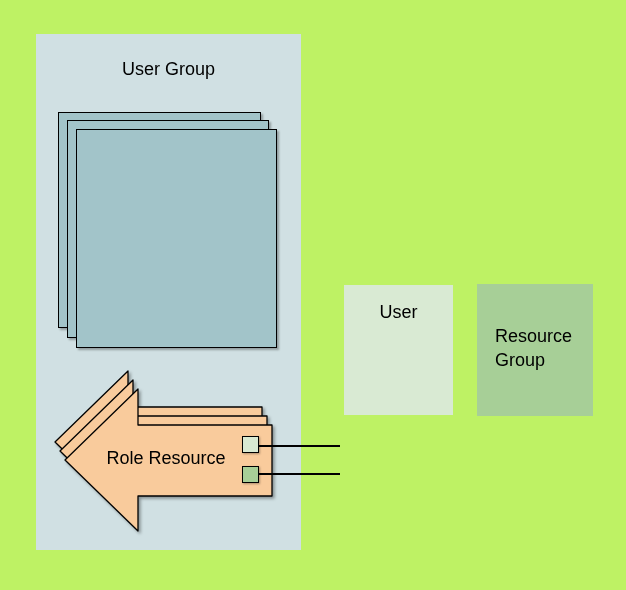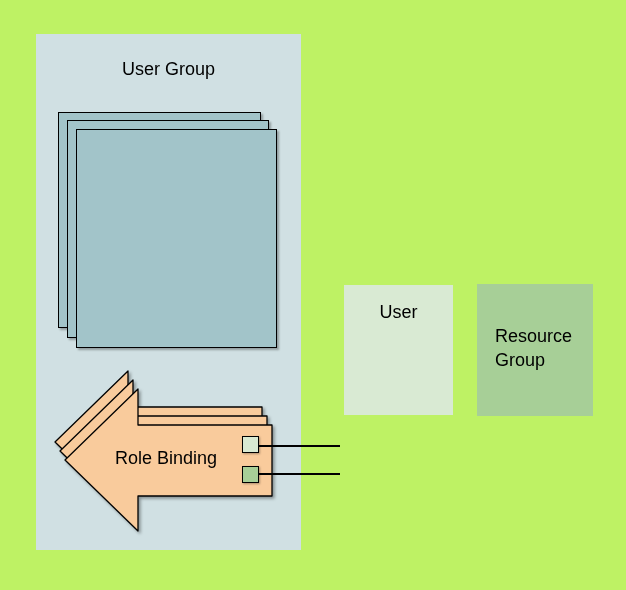--- a/index.html
+++ b/index.html
@@ -105,21 +105,21 @@
       <polygon class="arrow-poly" points="60,451 133,380 133,416 267,416 267,487 133,487 133,522"></polygon>
       <polygon class="arrow-poly" points="65,460 138,389 138,425 272,425 272,496 138,496 138,531"></polygon>
     </g>
     <line class="connector-line" x1="257" y1="446" x2="340" y2="446"></line>
     <line class="connector-line" x1="257" y1="474" x2="340" y2="474"></line>
   </svg>
 
   <div class="abs port-square port-role"></div>
   <div class="abs port-square port-resource"></div>
 
-  <div class="abs diagram-label role-binding-label">Role Binding</div>
+  <div class="abs diagram-label role-binding-label">Role Resource</div>
 
   <div class="abs role-box"></div>
   <div class="abs diagram-label role-label">User</div>
 
   <div class="abs resource-group-box"></div>
   <div class="abs diagram-label resource-group-label">Resource Group</div>
 
 </div>
 
 </body></html>

